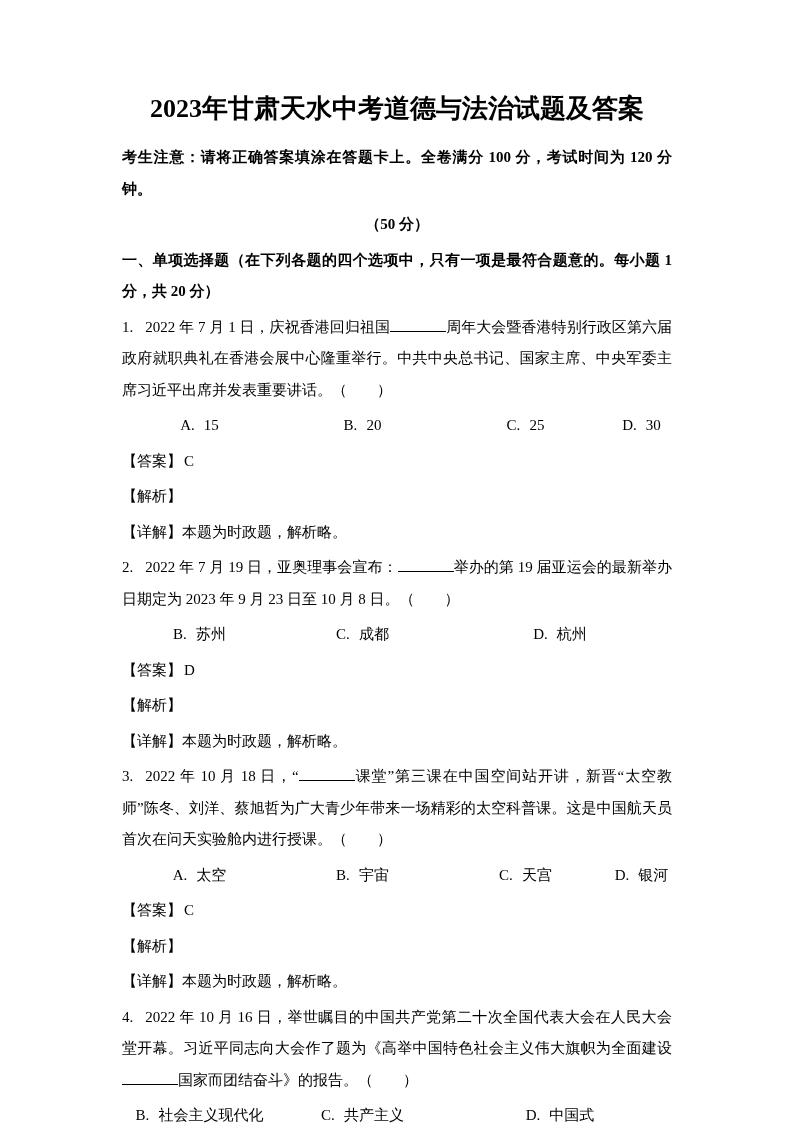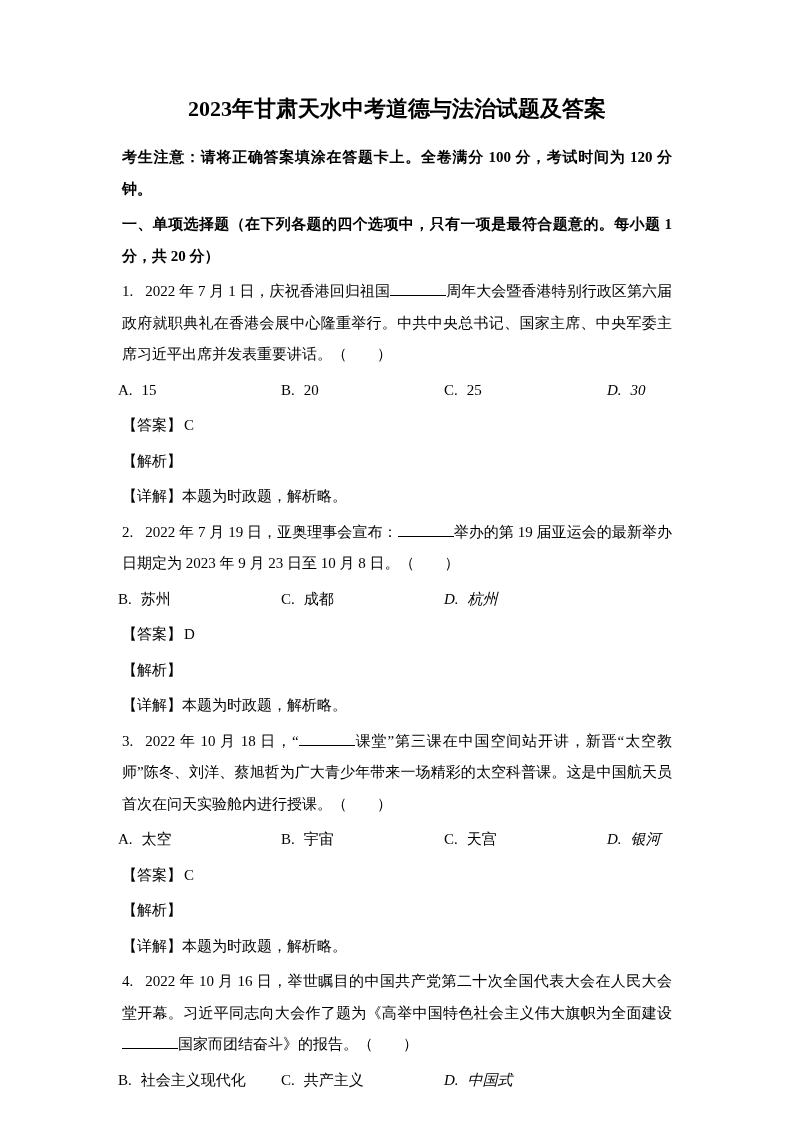--- a/index.html
+++ b/index.html
@@ -9,52 +9,53 @@
     height: 1123px;
     margin: 0 auto;
     background: #ffffff;
     color: #000000;
     font-family: "Liberation Serif", "DejaVu Serif", serif;
     font-size: 15px;
     padding: 90px 118px 0 118px;
     overflow: hidden;
   }
   .title {
-    font-size: 22px;
+    font-size: 26px;
     font-weight: bold;
     text-align: center;
     line-height: 38px;
     margin: 0 0 14px 0;
   }
   .line { margin: 4px; line-height: 31.5px; }
   .bold { font-weight: bold; }
   .center { text-align: center; }
   .justify { text-align: justify; }
   .qnum { margin-right: 12px; }
   .options { display: flex; line-height: 31.5px; }
-  .opt { flex: 0 0 163px; white-space: nowrap; }
-  .opt:last-child { flex: 1 1 auto; font-style: italic; }
+  .opt { flex: 0 0 163px; white-space: nowrap; text-align: center; }
+  .opt:last-child { flex: 1 1 auto; }
   .opt-label { margin-right: 9px; }
   .blank {
     display: inline-block;
     width: 56px;
     height: 1em;
     border-bottom: 1px solid #000;
   }
   .answer-value { margin-left: 2px; }
 </style>
 </head>
 <body>
 
 <div class="page">
 
   <h1 class="title">2023年甘肃天水中考道德与法治试题及答案</h1>
 
   <p class="line bold justify">考生注意：请将正确答案填涂在答题卡上。全卷满分 100 分，考试时间为 120 分钟。</p>
 
+  <p class="line bold center">（50 分）</p>
 
   <p class="line bold justify">一、单项选择题（在下列各题的四个选项中，只有一项是最符合题意的。每小题 1 分，共 20 分）</p>
 
   <section>
     <p class="line justify"><span class="qnum">1.</span><span>2022 年 7 月 1 日，庆祝香港回归祖国</span><span class="blank"></span><span>周年大会暨香港特别行政区第六届政府就职典礼在香港会展中心隆重举行。中共中央总书记、国家主席、中央军委主席习近平出席并发表重要讲话。（　　）</span></p>
     <div class="options">
       <span class="opt"><span class="opt-label">A.</span><span>15</span></span>
       <span class="opt"><span class="opt-label">B.</span><span>20</span></span>
       <span class="opt"><span class="opt-label">C.</span><span>25</span></span>
       <span class="opt"><span class="opt-label">D.</span><span>30</span></span>

